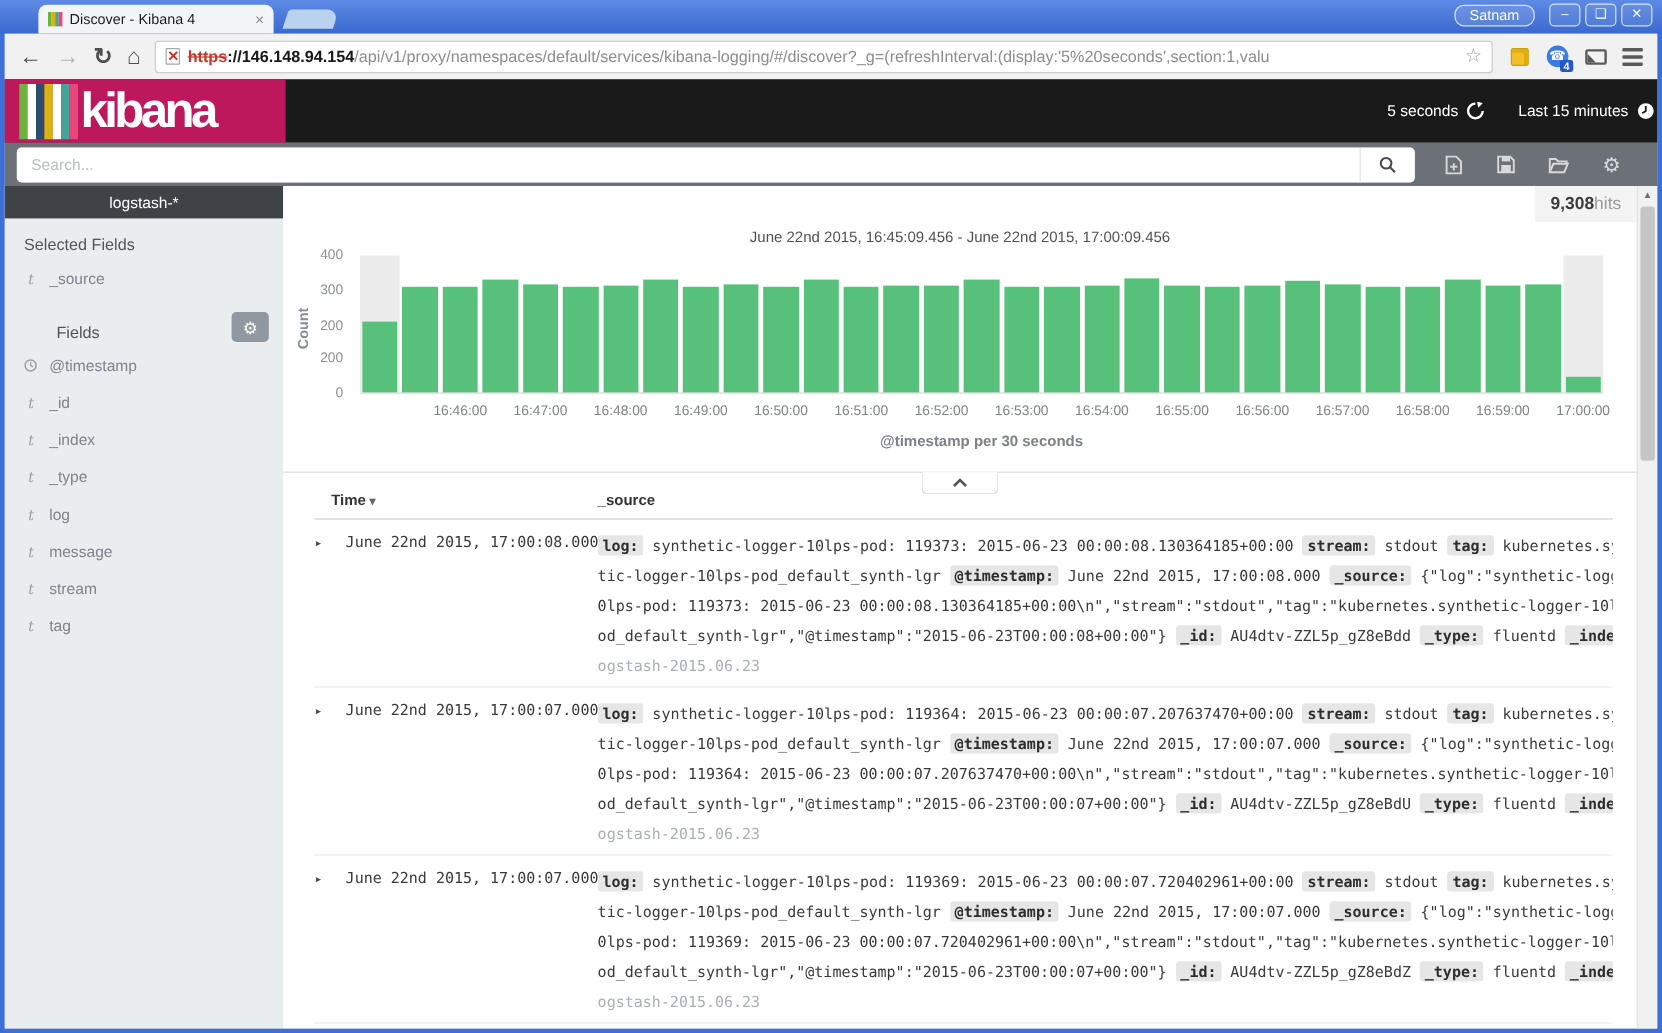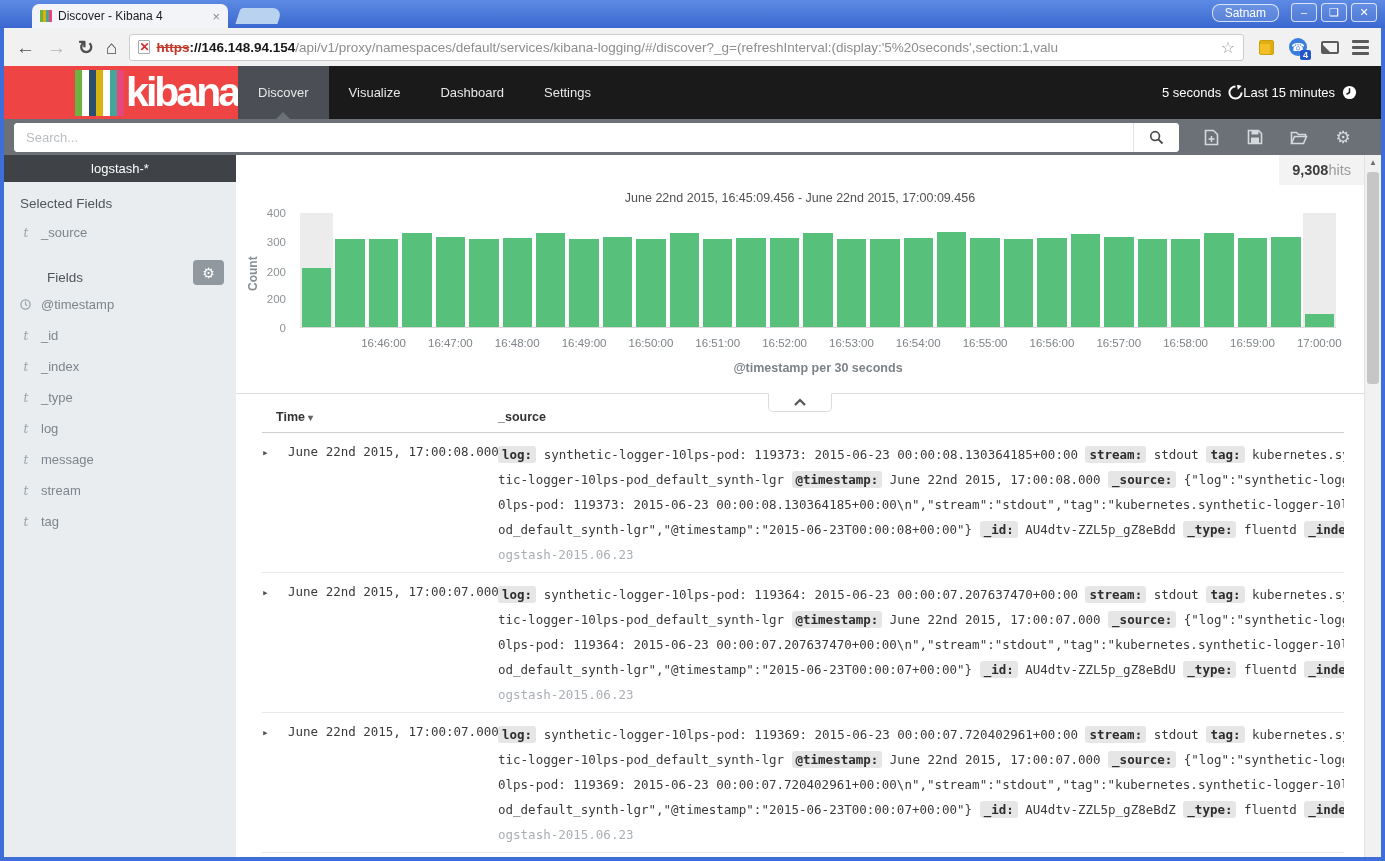--- a/index.html
+++ b/index.html
@@ -34,29 +34,29 @@
   .ext-note { width:15px; height:15px; background:#f2bf24; border:1px solid #caa00e; border-radius:2px; box-shadow:inset -3px 3px 0 #e0ae12; }
   .ext-phone { width:18px; height:18px; background:#3a7de0; border-radius:50%; color:#fff; font-size:11px; line-height:18px; text-align:center; }
   .ext-badge { position:absolute; right:-3px; bottom:-3px; background:#2456c9; color:#fff; font-size:9px; padding:0 3px; border-radius:2px; font-weight:bold; }
   .ext-cast { width:18px; height:13px; border:2px solid #5a5a5a; border-radius:2px; position:relative; }
   .ext-cast::after { content:""; position:absolute; left:0; bottom:0; width:0; height:0; border-left:7px solid #5a5a5a; border-top:7px solid transparent; }
   .menu-ico { display:flex; flex-direction:column; gap:3px; cursor:pointer; }
   .menu-ico i { width:17px; height:3px; background:#5a5a5a; border-radius:1px; display:block; }
 
   
   .knav { height:53px; background:#1a1a1a; display:flex; align-items:stretch; color:#fff; flex-shrink:0; }
-  .brand { width:234px; background:#ef4444; display:flex; align-items:center; padding-left:12px; flex-shrink:0; cursor:pointer;justify-content:flex-end; }
+  .brand { width:234px; background:#be185d; display:flex; align-items:center; padding-left:12px; flex-shrink:0; cursor:pointer; }
   .stripes { display:flex; height:46px; }
   .stripes i { width:7px; height:46px; display:block; }
   .brand-text { font-size:41px; font-weight:bold; letter-spacing:-3px; line-height:0.9; margin-left:2px; }
   .klinks { display:flex; font-size:13px; }
   .klink { padding:0 20px; display:flex; align-items:center; position:relative; cursor:pointer; color:#e8e8e8; }
   .klink.active { background:#4b4e54; }
   .klink.active::after { content:""; position:absolute; bottom:0; left:50%; margin-left:-7px; border-left:7px solid transparent; border-right:7px solid transparent; border-bottom:7px solid #6b7177; }
-  .knav-right { margin-left:auto; display:flex; align-items:center; padding-right:24px; font-size:13px; }
+  .knav-right { margin-left:auto; display:flex; align-items:center; gap:28px; padding-right:2px; font-size:13px; }
   .ktime { display:flex; align-items:center; gap:7px; cursor:pointer; }
 
   
   .searchrow { height:36px; background:#6b7177; display:flex; align-items:center; padding:0 10px; flex-shrink:0; }
   .searchbox { flex:1; height:29px; background:#fff; border-radius:4px; display:flex; align-items:stretch; overflow:hidden; }
   .searchbox input { flex:1; border:none; outline:none; padding:0 12px; font-size:13px; color:#333; font-family:"Liberation Sans",sans-serif; }
   .searchbox input::placeholder { color:#b9bec3; }
   .search-btn { width:46px; border-left:1px solid #e3e3e3; display:flex; align-items:center; justify-content:center; cursor:pointer; background:#fff; }
   .srow-icons { display:flex; margin-left:10px; margin-right:6px; }
   .icon-btn { width:44px; display:flex; align-items:center; justify-content:center; color:#d5d9dc; cursor:pointer; }
@@ -175,26 +175,20 @@
           <i style="background: rgb(109, 179, 63);"></i>
           <i style="background: rgb(255, 255, 255);"></i>
           <i style="background: rgb(43, 78, 111);"></i>
           <i style="background: rgb(217, 179, 16);"></i>
           <i style="background: rgb(255, 255, 255);"></i>
           <i style="background: rgb(71, 164, 153);"></i>
           <i style="background: rgb(232, 70, 124);"></i>
         </span>
       <span class="brand-text">kibana</span>
     </div>
-    <div class="klinks">
-        <span class="klink active">Discover</span>
-        <span class="klink">Visualize</span>
-        <span class="klink">Dashboard</span>
-        <span class="klink">Settings</span>
-      </div>
     <div class="knav-right">
       <span class="ktime">
         <span>5 seconds</span>
         <svg width="15" height="15" viewBox="0 0 16 16">
             <path d="M8 1.5 A6.5 6.5 0 1 0 14.5 8" stroke="#fff" stroke-width="2.1" fill="none"></path>
             <polygon points="8,0 13,1.5 9,5.5" fill="#fff" transform="translate(1.5,-0.5)"></polygon>
           </svg>
       </span>
       <span class="ktime">
         <span>Last 15 minutes</span>

